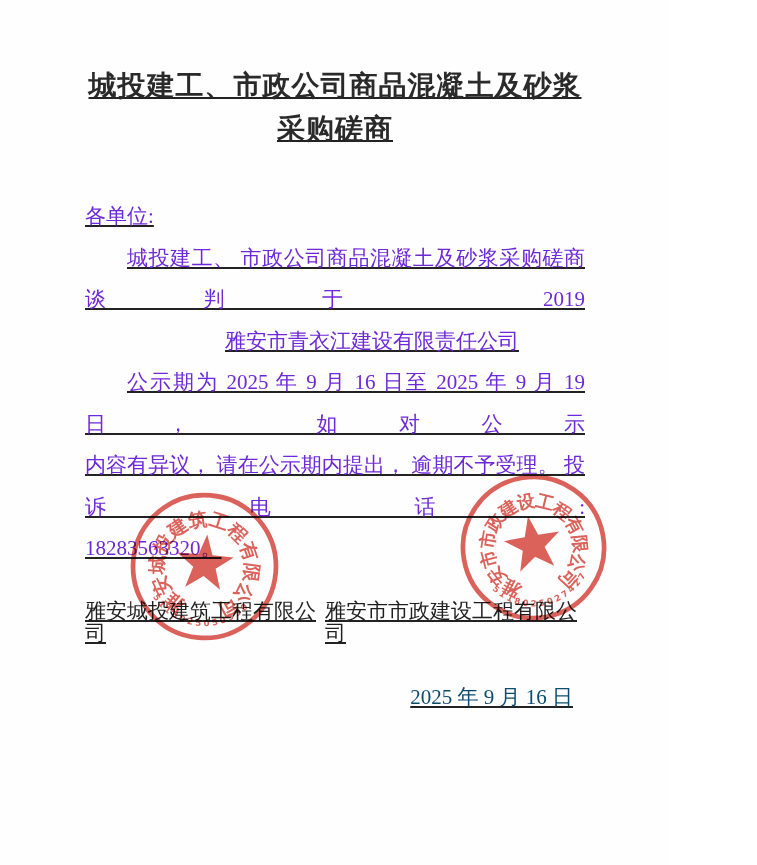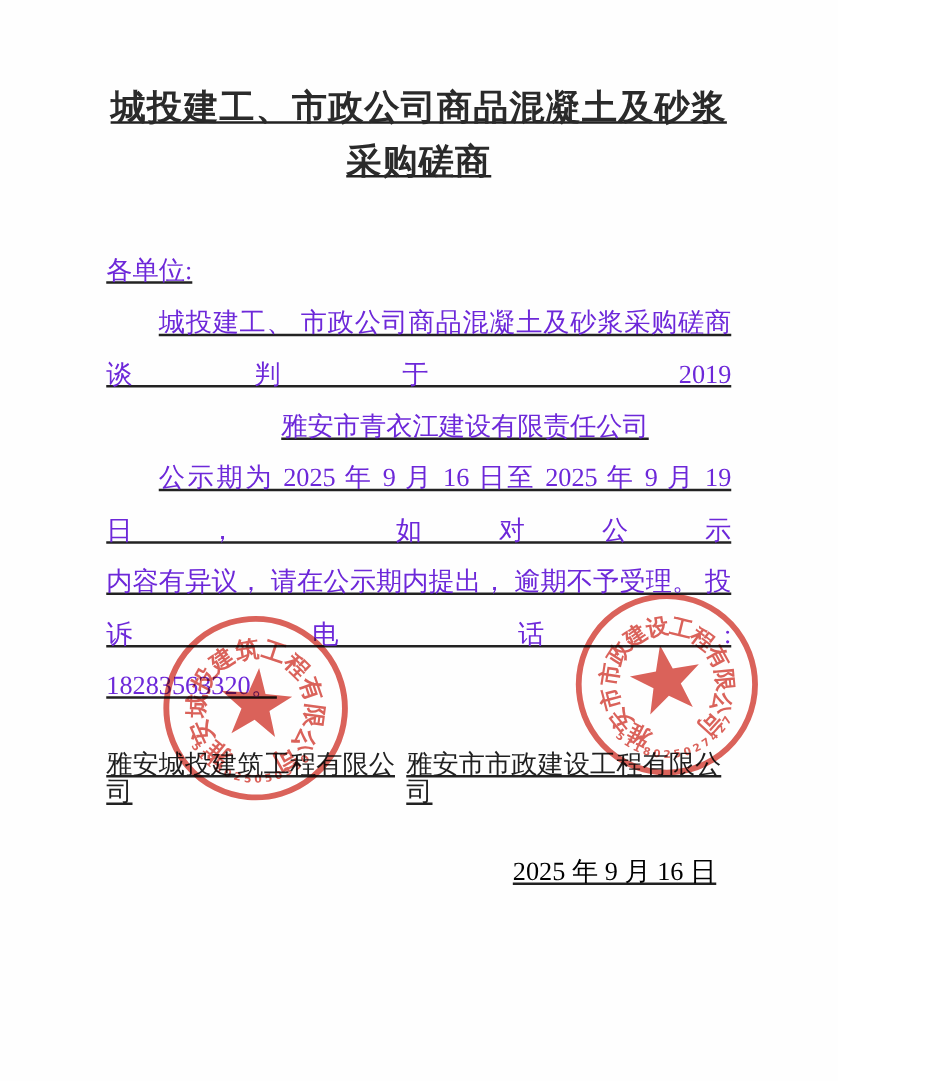--- a/index.html
+++ b/index.html
@@ -43,21 +43,21 @@
     font-size: 21px;
     line-height: 22px;
     color: #1f1f1f;
   }
   .date-line {
     margin-top: 42px;
     text-align: right;
     padding-right: 12px;
     font-size: 21px;
     line-height: 22px;
-    color: #000000;
+    color: #0c4a6e;
   }
   .seal {
     position: absolute;
     mix-blend-mode: multiply;
     opacity: 0.92;
     pointer-events: none;
   }
   .seal-left  { left: 126px; top: 488px; width: 157px; height: 157px; transform: rotate(5deg); }
   .seal-right { left: 456px; top: 470px; width: 155px; height: 155px; transform: rotate(-10deg); }
   .seal text {

